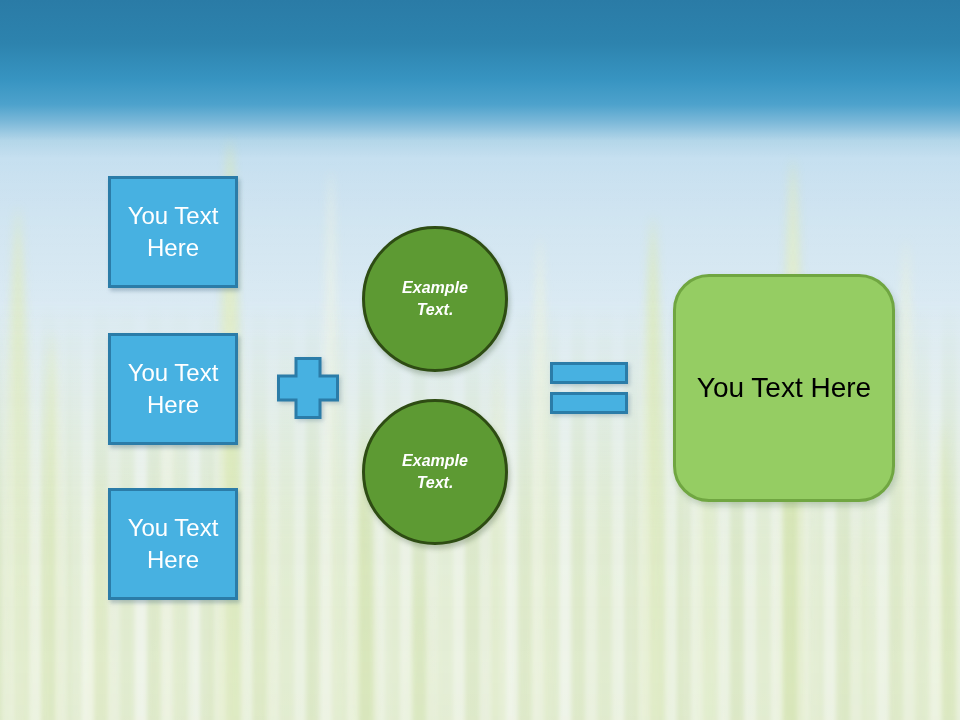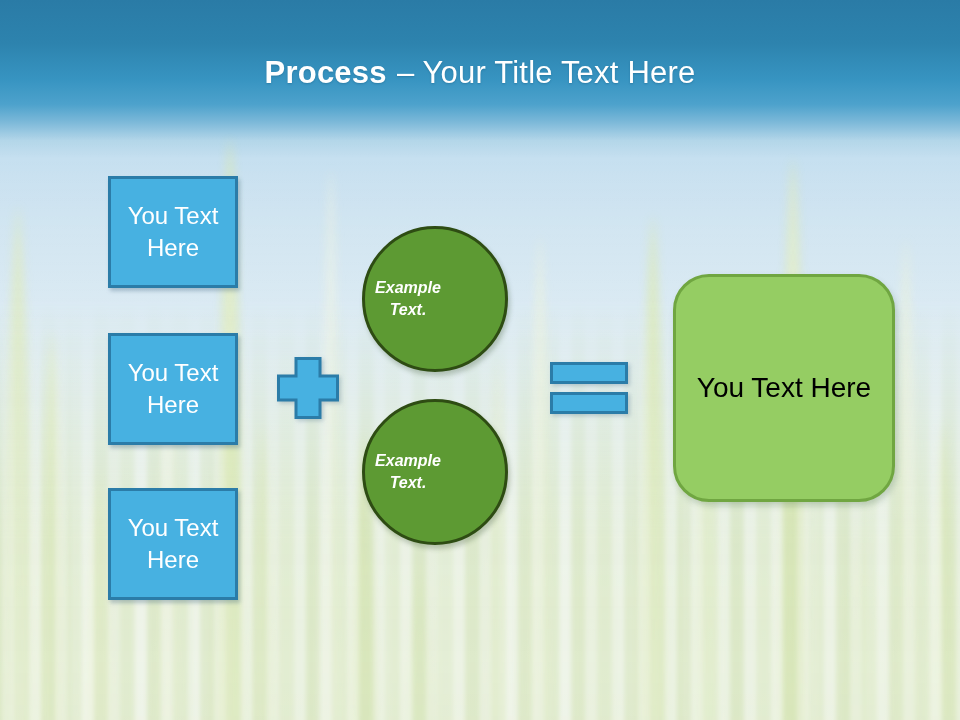--- a/index.html
+++ b/index.html
@@ -39,21 +39,21 @@
   }
   .sq1{top:176px;} .sq2{top:333px;} .sq3{top:488px;}
   .op-plus{position:absolute;left:277px;top:357px;width:62px;height:62px;
     filter:drop-shadow(2px 2px 2px rgba(40,80,110,.25));}
   .op-eq{position:absolute;left:550px;top:362px;width:78px;display:flex;flex-direction:column;gap:8px;
     filter:drop-shadow(2px 2px 2px rgba(40,80,110,.25));}
   .op-eq .bar{height:22px;background:#47b1e1;border:3px solid #2b7ca8;box-sizing:border-box;}
   .circle{
     position:absolute;left:362px;width:146px;height:146px;border-radius:50%;
     background:#5d9a33;border:3px solid #2e4c13;box-sizing:border-box;
-    display:flex;align-items:center;text-align:center;
+    display:flex;align-items:center;justify-content:center;text-align:center;
     color:#fff;font-size:16px;line-height:22px;font-weight:bold;font-style:italic;
     box-shadow:2px 4px 5px rgba(30,60,20,.25);
   }
   .c1{top:226px;} .c2{top:399px;}
   .circle .lbl{display:block;width:86px;}
   .result{
     position:absolute;left:673px;top:274px;width:222px;height:228px;
     background:#95cd63;border:3px solid #70a641;border-radius:36px;box-sizing:border-box;
     display:flex;align-items:center;justify-content:center;text-align:center;
     color:#000;font-size:28px;
@@ -90,23 +90,20 @@
       <path d="M 789 420 C 790 290 791 205 793 165 C 795 205 796 290 797 420 Z" fill="#f3f7ea" opacity="0.8"></path>
       <path d="M 842 740 C 846 630 855 565 860 520 C 865 565 874 630 878 740 Z" fill="#dfecd0"></path>
       <path d="M 894 740 C 898 408 901 283 906 238 C 911 283 913 408 918 740 Z" fill="#e7f0d9" opacity="0.85"></path>
       <path d="M 927 740 C 931 590 938 465 943 420 C 948 465 955 590 959 740 Z" fill="#d8e7ba"></path>
     </g>
   </svg>
 
   <div class="stripes"></div>
   <div class="wash"></div>
 
-  <div class="title">
-    <span class="t-bold">Process</span><span class="t-rest">– Your Title Text Here</span>
-  </div>
 
   <div class="sq sq1">
     <span>You Text Here</span>
   </div>
   <div class="sq sq2">
     <span>You Text Here</span>
   </div>
   <div class="sq sq3">
     <span>You Text Here</span>
   </div>

